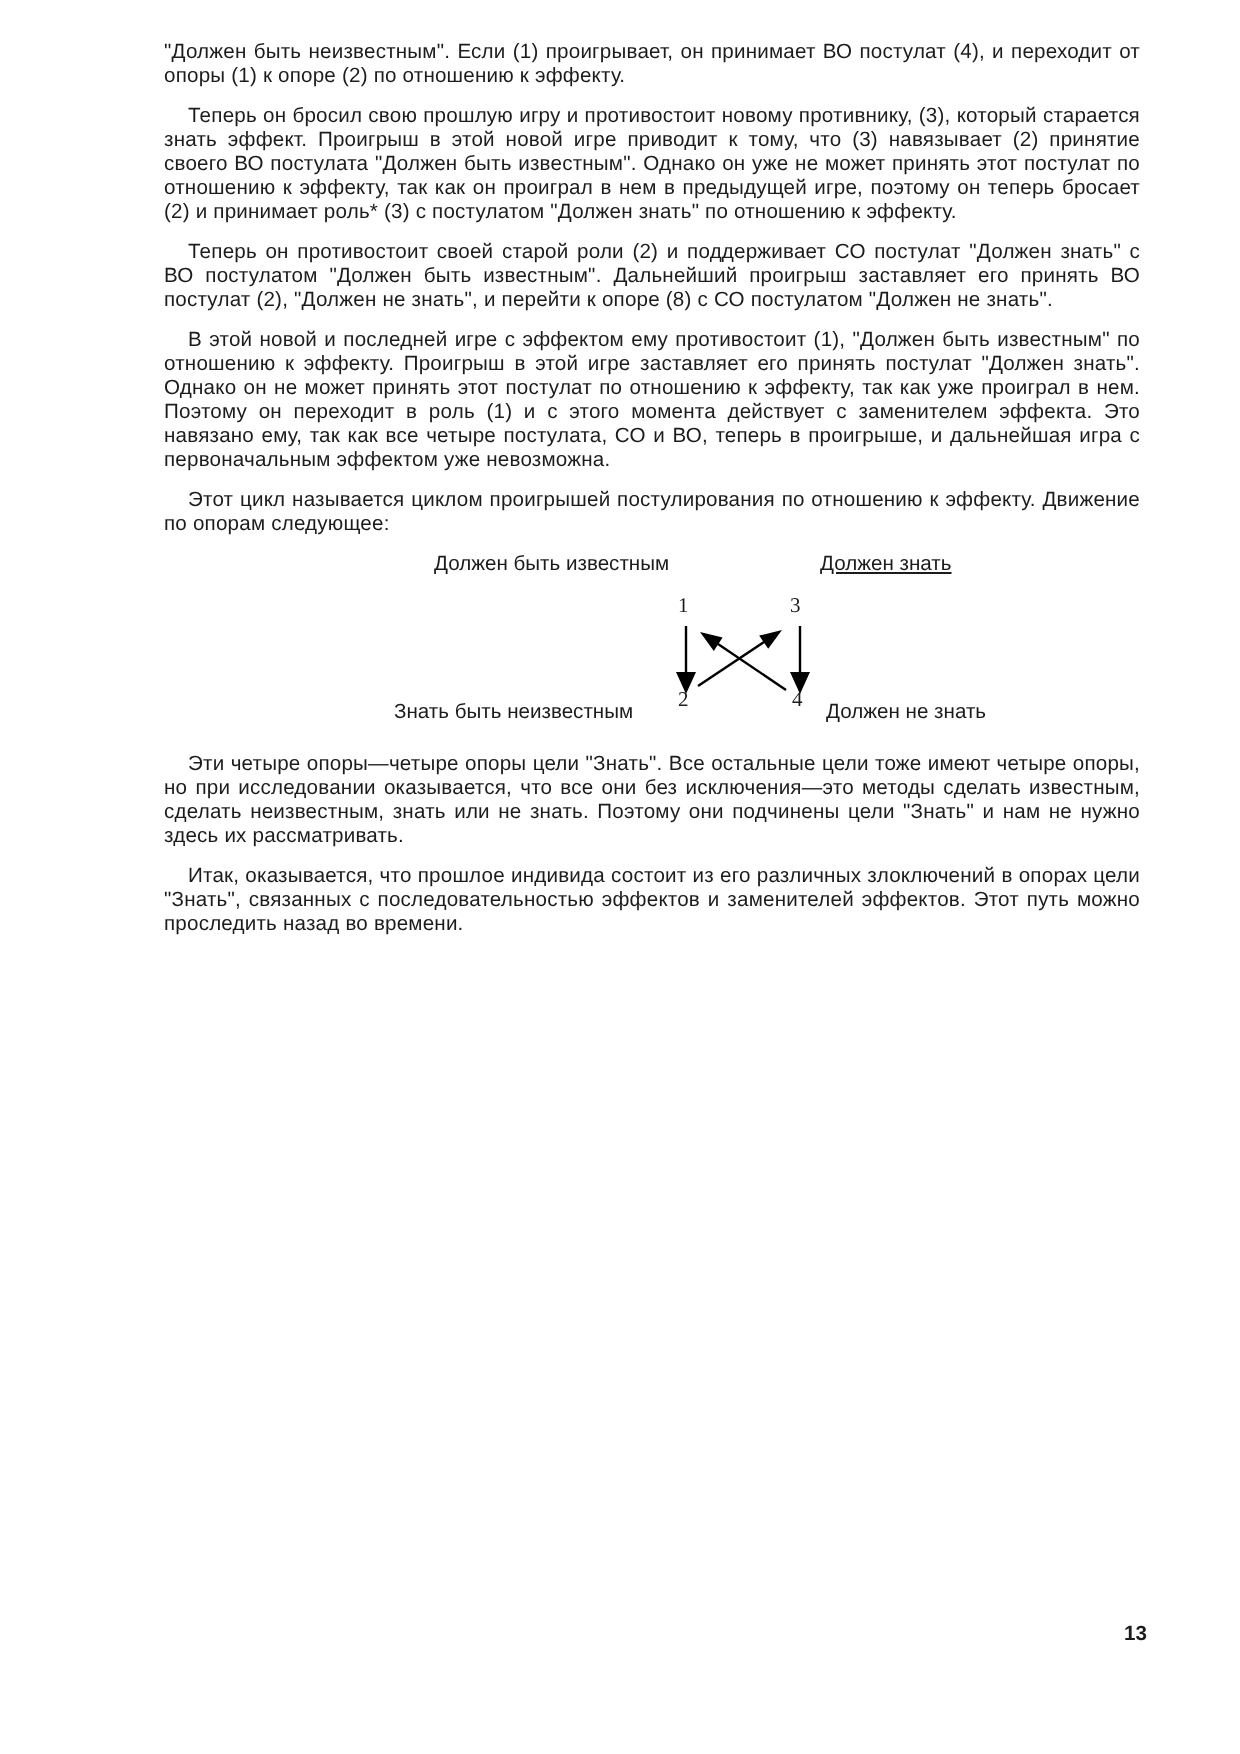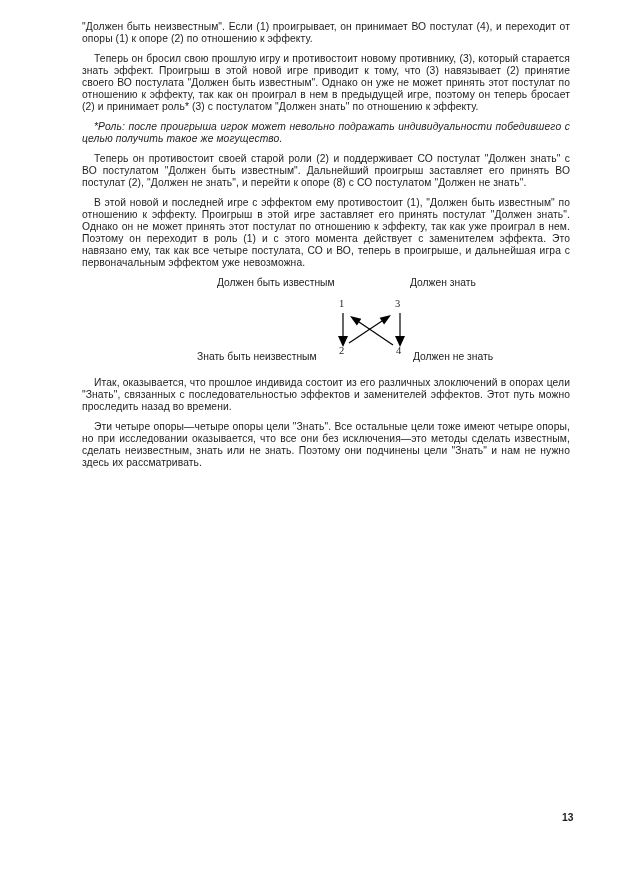--- a/index.html
+++ b/index.html
@@ -74,27 +74,27 @@
   }
 </style>
 </head>
 <body>
 
 <div class="page">
   <div class="text-block">
 
     <p class="body-par no-indent">"Должен быть неизвестным". Если (1) проигрывает, он принимает ВО постулат (4), и переходит от опоры (1) к опоре (2) по отношению к эффекту.</p>
     <p class="body-par">Теперь он бросил свою прошлую игру и противостоит новому противнику, (3), который старается знать эффект. Проигрыш в этой новой игре приводит к тому, что (3) навязывает (2) принятие своего ВО постулата "Должен быть известным". Однако он уже не может принять этот постулат по отношению к эффекту, так как он проиграл в нем в предыдущей игре, поэтому он теперь бросает (2) и принимает роль* (3) с постулатом "Должен знать" по отношению к эффекту.</p>
-    <p class="body-par footnote">*Роль: после проигрыша игрок может невольно подражать индивидуальности победившего с целью получить такое же могущество.</p>
     <p class="body-par">Теперь он противостоит своей старой роли (2) и поддерживает СО постулат "Должен знать" с ВО постулатом "Должен быть известным". Дальнейший проигрыш заставляет его принять ВО постулат (2), "Должен не знать", и перейти к опоре (8) с СО постулатом "Должен не знать".</p>
     <p class="body-par">В этой новой и последней игре с эффектом ему противостоит (1), "Должен быть известным" по отношению к эффекту. Проигрыш в этой игре заставляет его принять постулат "Должен знать". Однако он не может принять этот постулат по отношению к эффекту, так как уже проиграл в нем. Поэтому он переходит в роль (1) и с этого момента действует с заменителем эффекта. Это навязано ему, так как все четыре постулата, СО и ВО, теперь в проигрыше, и дальнейшая игра с первоначальным эффектом уже невозможна.</p>
+    <p class="body-par">Этот цикл называется циклом проигрышей постулирования по отношению к эффекту. Движение по опорам следующее:</p>
 
     <div class="diagram">
       <div class="dlabel" style="left:135px; top:0;text-align:right;">Должен быть известным</div>
-      <div class="dlabel" style="left:328px; top:0;">Должен знать</div>
+      <div class="dlabel" style="left:328px; top:0;text-decoration:underline;">Должен знать</div>
 
       <div class="dnum" style="left:257px; top:21px;">1</div>
       <div class="dnum" style="left:313px; top:21px;">3</div>
       <div class="dnum" style="left:257px; top:68px;">2</div>
       <div class="dnum" style="left:314px; top:68px;">4</div>
 
       <div class="dlabel" style="left:115px; top:74px;">Знать быть неизвестным</div>
       <div class="dlabel" style="left:331px; top:74px;text-align:center;">Должен не знать</div>
 
       <svg width="488" height="92" viewBox="0 0 488 92">
@@ -114,18 +114,18 @@
           <polygon points="309,38 302.1,47.4 297.6,40.8" fill="#000"></polygon>
         </g>
 
         <g>
           <line x1="311" y1="68" x2="277" y2="45" stroke="#000" stroke-width="1.2"></line>
           <polygon points="268,39 279.3,41.8 274.9,48.5" fill="#000"></polygon>
         </g>
       </svg>
     </div>
 
+    <p class="body-par">Эти четыре опоры—четыре опоры цели "Знать". Все остальные цели тоже имеют четыре опоры, но при исследовании оказывается, что все они без исключения—это методы сделать известным, сделать неизвестным, знать или не знать. Поэтому они подчинены цели "Знать" и нам не нужно здесь их рассматривать.</p>
     <p class="body-par">Итак, оказывается, что прошлое индивида состоит из его различных злоключений в опорах цели "Знать", связанных с последовательностью эффектов и заменителей эффектов. Этот путь можно проследить назад во времени.</p>
-    <p class="body-par">Эти четыре опоры—четыре опоры цели "Знать". Все остальные цели тоже имеют четыре опоры, но при исследовании оказывается, что все они без исключения—это методы сделать известным, сделать неизвестным, знать или не знать. Поэтому они подчинены цели "Знать" и нам не нужно здесь их рассматривать.</p>
   </div>
 
   <div class="page-number">13</div>
 </div>
 
 </body></html>

